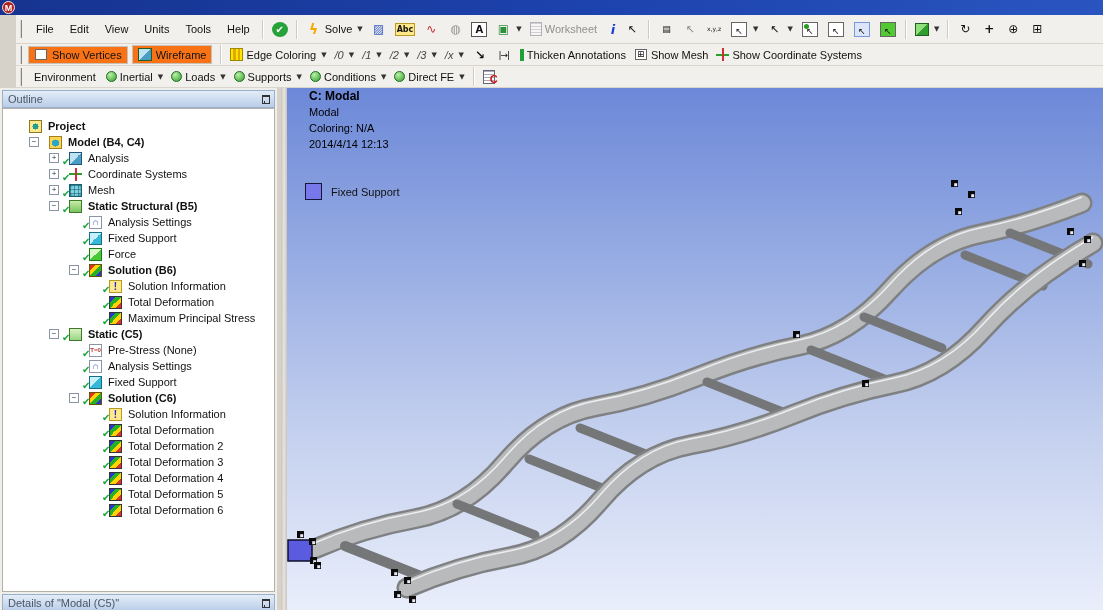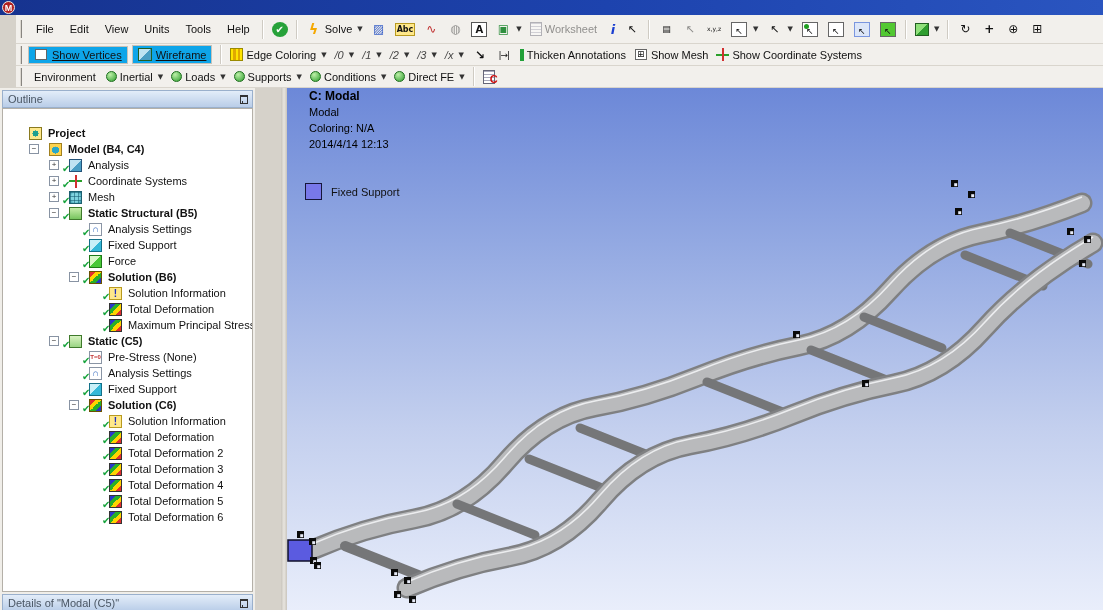--- a/index.html
+++ b/index.html
@@ -19,21 +19,21 @@
   .row{ position:absolute; left:16px; width:1103px; background:#f2f0ec;
     display:flex; align-items:center; border-bottom:1px solid #d9d5cd; padding:0 3px; }
   .row1{ top:15px;  height:29px; }
   .row2{ top:44px;  height:22px; }
   .row3{ top:66px;  height:22px; }
   .grip{ width:4px; height:18px; border-left:2px ridge #dcd8d0; margin:0 4px 0 1px; }
   .sep{ width:2px; height:19px; border-left:1px solid #cfcbc3; border-right:1px solid #ffffff; margin:0 4px; }
   .menu{ display:flex; }
   .menu-item{ padding:4px 8px; cursor:default; }
   .tbtn{ display:inline-flex; align-items:center; gap:3px; padding:2px 3px; border:1px solid transparent; white-space:nowrap; }
-  .tog{ border:1px solid #c6c2b9; background:#0ea5e9; padding:2px 5px; display:inline-flex; gap:4px; align-items:center; margin-right:4px; white-space:nowrap;text-decoration:underline; }
+  .tog{ border:1px solid #c6c2b9; background:#f97316; padding:2px 5px; display:inline-flex; gap:4px; align-items:center; margin-right:4px; white-space:nowrap; }
   .dis{ opacity:.45; }
   .dd{ font-size:7px; color:#333; margin-left:2px; font-family:"DejaVu Sans",sans-serif; }
   .gi{ min-width:16px; height:17px; display:inline-flex; align-items:center; justify-content:center;
        font-size:12px; font-family:"DejaVu Sans",sans-serif; }
   .ready{ background:#27a23a; color:#fff; border-radius:50%; width:15px; height:15px; font-size:10px; }
   .solveic{ color:#f5a800; font-weight:bold; font-size:14px; }
   .ic-section{ color:#3b62c8; } .ic-chart{ color:#c03030; } .ic-image{ color:#2f8f3f; }
   .ic-label{ background:#ffe88a; border:1px solid #b89a20; font-size:8px; font-weight:bold; padding:0 1px; height:13px; }
   .ic-A{ border:1px solid #555; background:#fff; font-size:10px; font-weight:bold; width:15px; height:15px; }
   .infoi{ color:#1b3fd0; font-weight:bold; font-style:italic; font-size:13px; }
@@ -51,29 +51,29 @@
   .ic-yellow{ width:13px; height:13px; border:1px solid #9a8a00;
     background:linear-gradient(90deg,#ffe400 20%,#e0a800 20% 45%,#ffe400 45% 60%,#e0a800 60% 85%,#ffe400 85%); }
   .edge-glyph{ font-style:italic; color:#444; font-size:11px; }
   .sphere{ width:11px; height:11px; border-radius:50%; border:1px solid #1d6e1d;
     background:radial-gradient(circle at 35% 30%,#bdf0a8,#2f9e2f); }
   .page{ width:12px; height:14px; background:#fff; border:1px solid #667;
     background-image:linear-gradient(#aab 1px,transparent 1px); background-size:100% 3px; position:relative; }
   .redC{ position:absolute; right:-4px; bottom:-2px; color:#d01010; font-weight:bold; font-size:11px; }
 
   
-  .leftcol{ position:absolute; left:0; top:88px; width:255px; height:522px;
+  .leftcol{ position:absolute; left:0; top:88px; width:277px; height:522px;
     background:#f0eee9; display:flex; flex-direction:column; padding:2px 2px 0 2px; }
   .panelhdr{ height:18px; background:linear-gradient(180deg,#e3edf9,#b9cde8);
     border:1px solid #9ab0cc; color:#4a5664; display:flex; align-items:center;
     justify-content:space-between; padding:0 5px; flex:0 0 auto; }
   .pin{ width:8px; height:9px; position:relative; }
   .pin::before{ content:""; position:absolute; left:1px; top:0; width:6px; height:6px; border:1px solid #333; border-top:2px solid #333; }
   .pin::after{ content:""; position:absolute; left:3px; top:6px; width:1px; height:3px; background:#333; }
-  .tree{ flex:1 1 auto; background:#fff; border:1px solid #b4b0a8; overflow:hidden; padding-top:16px; }
+  .tree{ flex:1 1 auto; background:#fff; border:1px solid #b4b0a8; overflow:hidden; padding-top:9px; }
   .trow{ height:16px; display:flex; align-items:center; white-space:nowrap;
     padding-left:calc(6px + var(--lv)*20px); }
   .trow.bold .tlabel{ font-weight:bold; }
   .exp{ width:10px; height:10px; border:1px solid #8893a3; background:#fff; font-size:8px;
     line-height:8px; text-align:center; color:#333; margin-right:3px; flex:0 0 auto; }
   .exp.none{ visibility:hidden; }
   .chk{ color:#17a33c; font-size:10px; font-weight:bold; margin-right:-4px; position:relative;
     top:3px; z-index:2; width:9px; flex:0 0 auto; font-family:"DejaVu Sans",sans-serif; }
   .chk.none{ visibility:hidden; }
   .tic{ width:13px; height:13px; margin:0 4px 0 2px; border:1px solid #456; flex:0 0 auto; position:relative;

